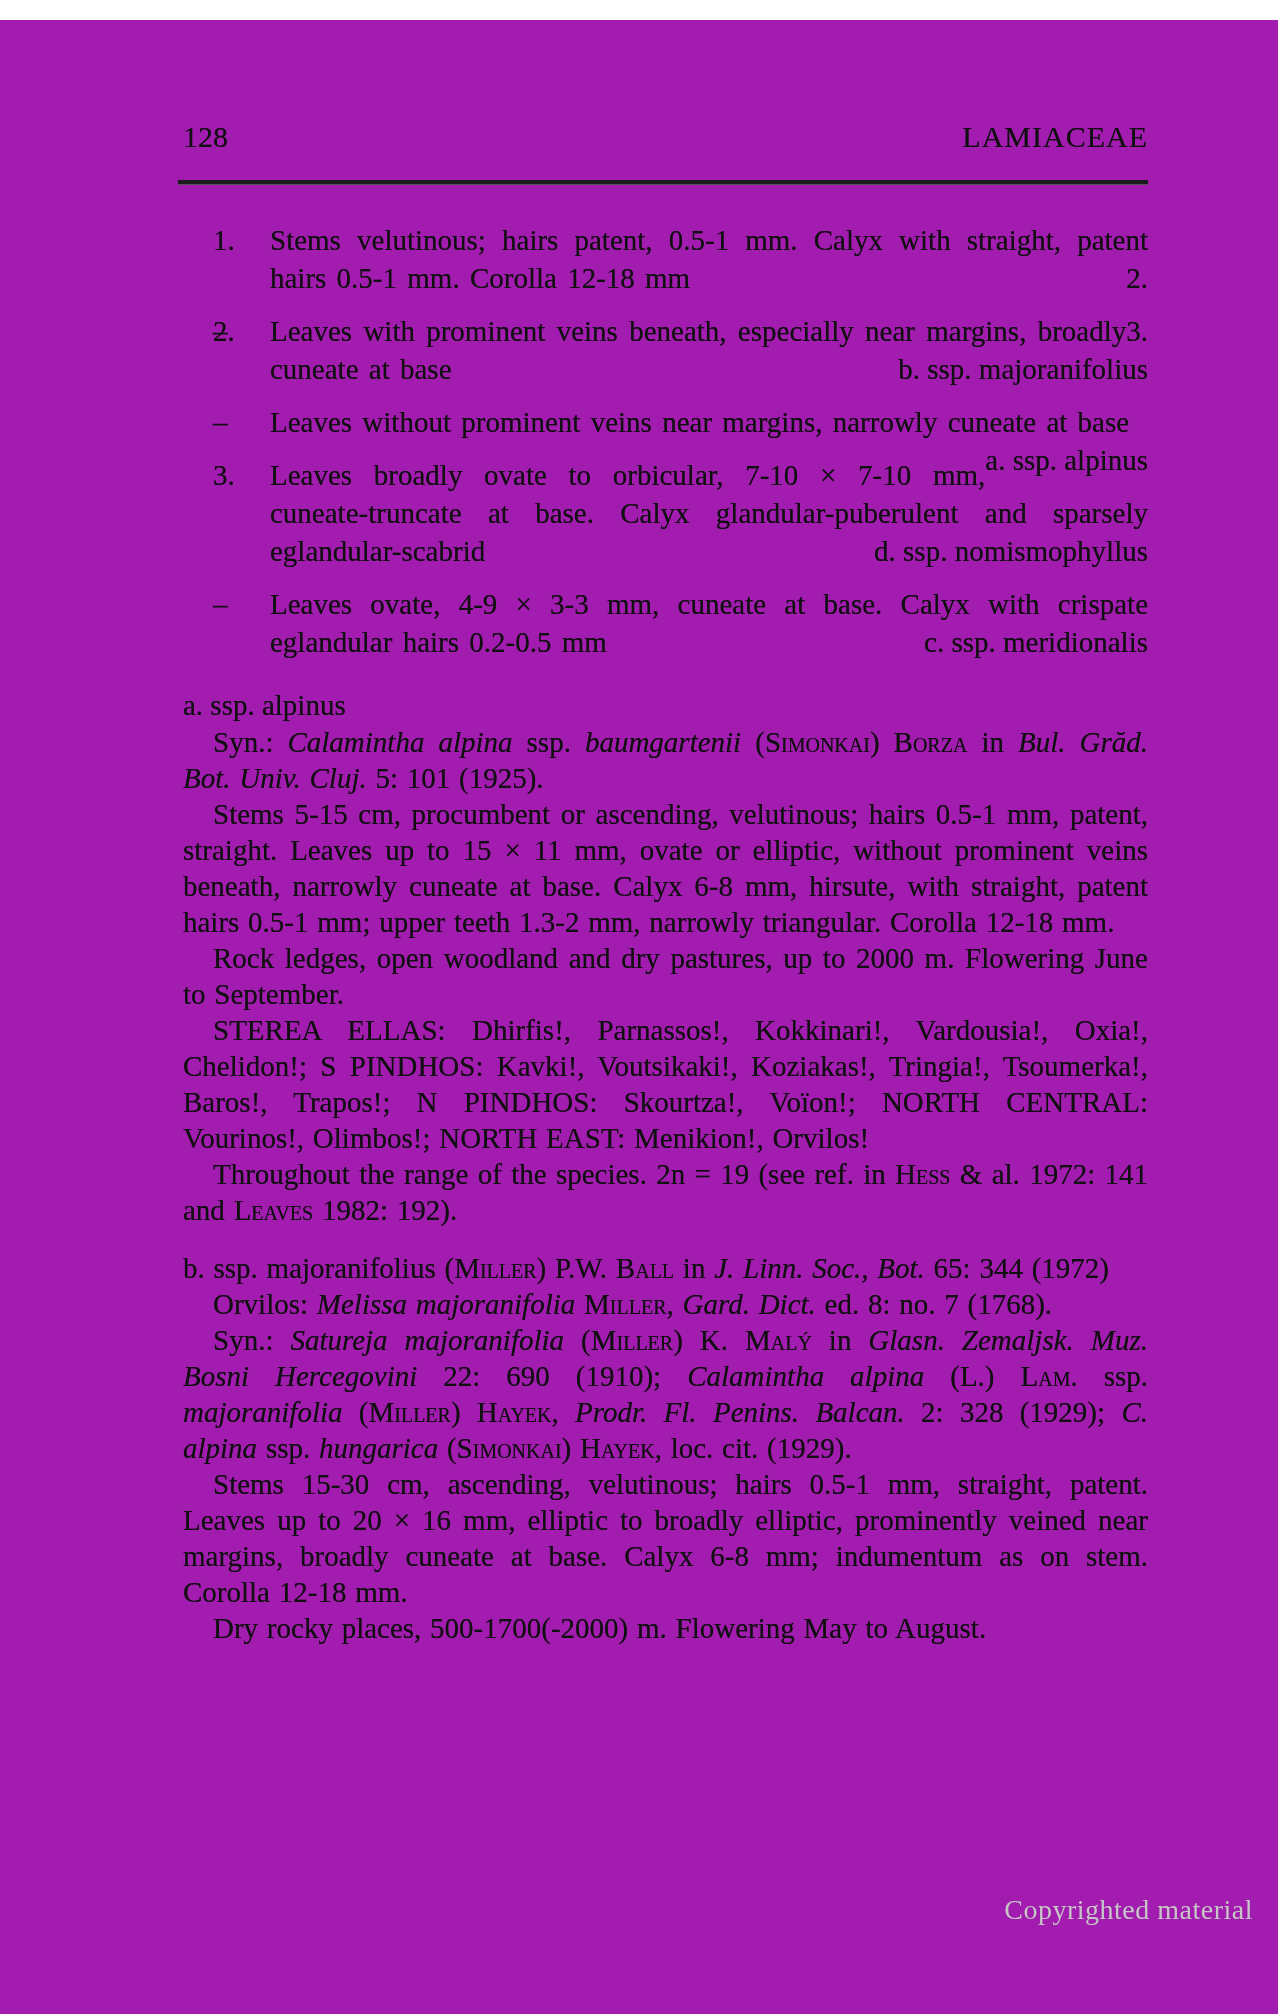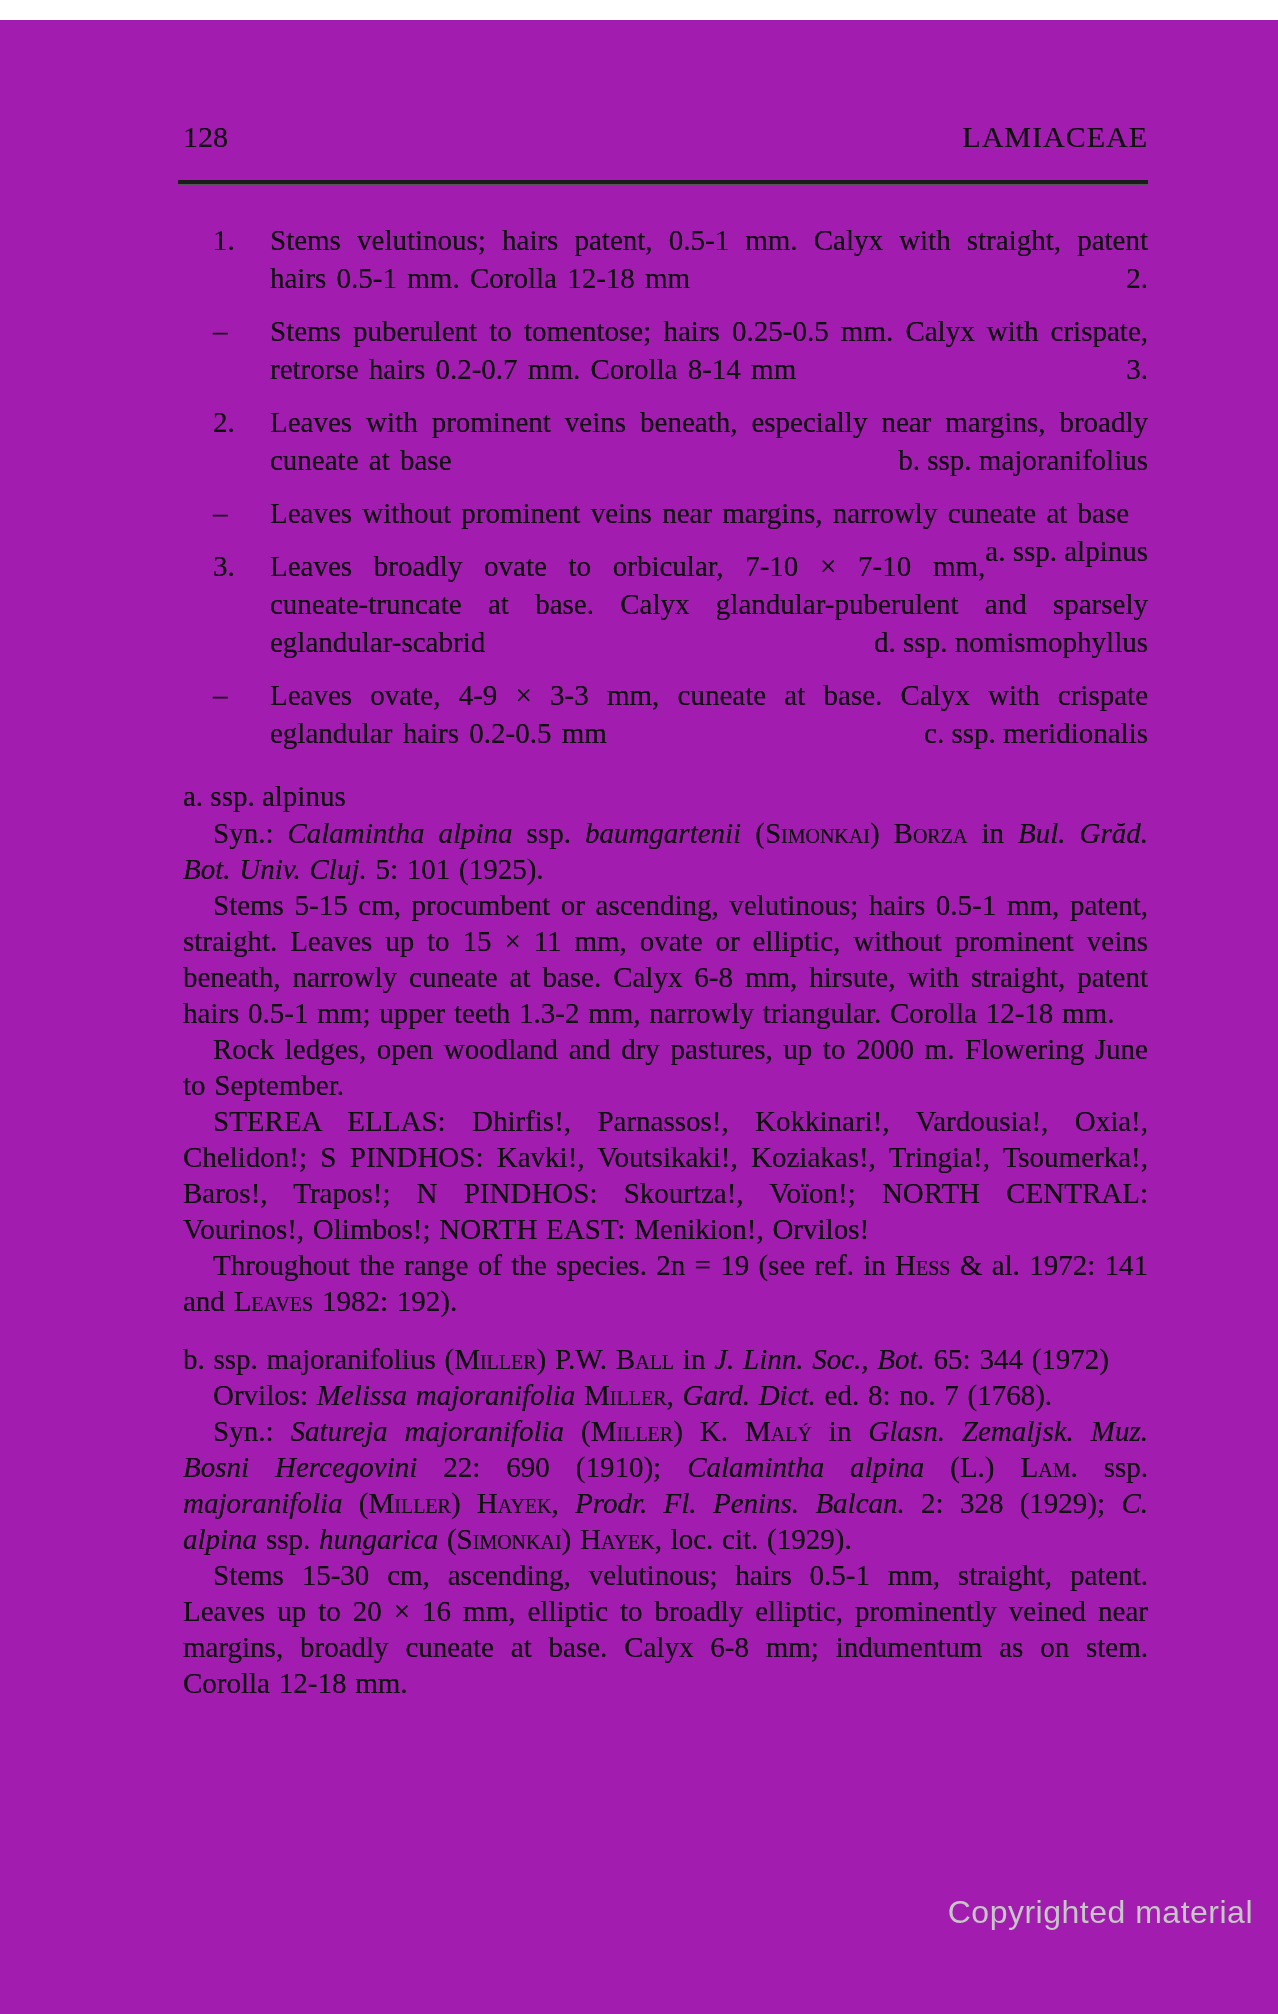--- a/index.html
+++ b/index.html
@@ -49,22 +49,22 @@
     word-spacing:1.5px;
   }
   .para.noindent{text-indent:0;}
   .hsection{margin-top:22px;}
   .it{font-style:italic;}
   .bo{font-weight:normal;}
   .sc{font-variant:small-caps;}
   .watermark{
     position:absolute;
     right:25px;top:1874px;
-    font-family:Liberation Sans, sans-serif;
-    font-size:32px;
+    font-family:Liberation Serif, serif;
+    font-size:28px;
     color:#c6c6c6;
     text-shadow:none;
     letter-spacing:0.5px;
   }
 </style>
 </head>
 <body>
 
 <div class="page">
   <div class="content">
@@ -78,21 +78,20 @@
     <div class="keyblock">
 
       <div class="key-item">
         <span class="key-marker">1.</span>
         <span class="key-text"><span>Stems velutinous; hairs patent, 0.5-1 mm. Calyx with straight, patent hairs 0.5-1 mm. Corolla 12-18 mm</span></span>
         <span class="key-lead"><span>2.</span></span>
       </div>
 
       <div class="key-item">
         <span class="key-marker">–</span>
-        <span class="key-text"><span>Stems puberulent to tomentose; hairs 0.25-0.5 mm. Calyx with crispate, retrorse hairs 0.2-0.7 mm. Corolla 8-14 mm</span></span>
         <span class="key-lead"><span>3.</span></span>
       </div>
 
       <div class="key-item">
         <span class="key-marker">2.</span>
         <span class="key-text"><span>Leaves with prominent veins beneath, especially near margins, broadly cuneate at base</span></span>
         <span class="key-lead"><span class="bo">b. ssp. majoranifolius</span></span>
       </div>
 
       <div class="key-item">
@@ -122,18 +121,19 @@
       <p class="para"><span>Rock ledges, open woodland and dry pastures, up to 2000 m. Flowering June to September.</span></p>
       <p class="para"><span>STEREA ELLAS: Dhirfis!, Parnassos!, Kokkinari!, Vardousia!, Oxia!, Chelidon!; S PINDHOS: Kavki!, Voutsikaki!, Koziakas!, Tringia!, Tsoumerka!, Baros!, Trapos!; N PINDHOS: Skourtza!, Voïon!; NORTH CENTRAL: Vourinos!, Olimbos!; NORTH EAST: Menikion!, Orvilos!</span></p>
       <p class="para"><span>Throughout the range of the species. 2n = 19 (see ref. in </span><span class="sc">Hess</span><span> &amp; al. 1972: 141 and </span><span class="sc">Leaves</span><span> 1982: 192).</span></p>
     </div>
 
     <div class="hsection">
       <p class="para noindent section-heading-line" style="margin-top:0;"><span class="bo">b. ssp. majoranifolius</span><span> (</span><span class="sc">Miller</span><span>) P.W. </span><span class="sc">Ball</span><span> in </span><span class="it">J. Linn. Soc., Bot.</span><span> 65: 344 (1972)</span></p>
       <p class="para"><span>Orvilos: </span><span class="it">Melissa majoranifolia</span><span> </span><span class="sc">Miller</span><span>, </span><span class="it">Gard. Dict.</span><span> ed. 8: no. 7 (1768).</span></p>
       <p class="para"><span>Syn.: </span><span class="it">Satureja majoranifolia</span><span> (</span><span class="sc">Miller</span><span>) K. </span><span class="sc">Malý</span><span> in </span><span class="it">Glasn. Zemaljsk. Muz. Bosni Hercegovini</span><span> 22: 690 (1910); </span><span class="it">Calamintha alpina</span><span> (L.) </span><span class="sc">Lam.</span><span> ssp. </span><span class="it">majoranifolia</span><span> (</span><span class="sc">Miller</span><span>) </span><span class="sc">Hayek</span><span>, </span><span class="it">Prodr. Fl. Penins. Balcan.</span><span> 2: 328 (1929); </span><span class="it">C. alpina</span><span> ssp. </span><span class="it">hungarica</span><span> (</span><span class="sc">Simonkai</span><span>) </span><span class="sc">Hayek</span><span>, loc. cit. (1929).</span></p>
       <p class="para"><span>Stems 15-30 cm, ascending, velutinous; hairs 0.5-1 mm, straight, patent. Leaves up to 20 × 16 mm, elliptic to broadly elliptic, prominently veined near margins, broadly cuneate at base. Calyx 6-8 mm; indumentum as on stem. Corolla 12-18 mm.</span></p>
+      <p class="para"><span>Dry rocky places, 500-1700(-2000) m. Flowering May to August.</span></p>
     </div>
 
   </div>
 
   <div class="watermark">Copyrighted material</div>
 </div>
 
 </body></html>

